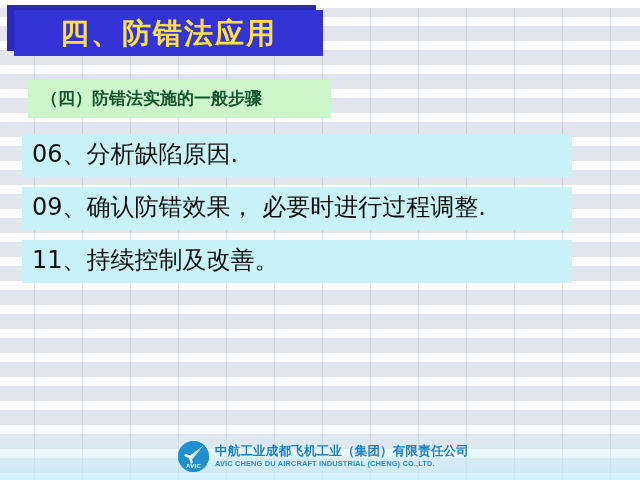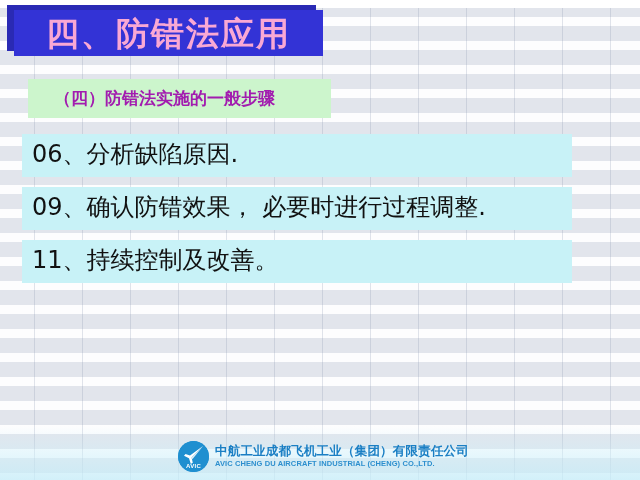--- a/index.html
+++ b/index.html
@@ -80,46 +80,46 @@
     top: 10px;
     width: 309px;
     height: 46px;
     background: #3333d6;
     box-shadow: -7px -5px 0 0 #2a2ab4;
     display: flex;
     align-items: center;
     justify-content: center;
   }
   .title-text {
-    color: #f9a8d4;
-    font-size: 33px;
+    color: #fde047;
+    font-size: 29px;
     font-weight: bold;
     letter-spacing: 2px;
     line-height: 1;
     white-space: nowrap;
     font-family: "DejaVu Sans", "Liberation Sans", sans-serif;
     text-align: center;
   }
 
   
   .subtitle-box {
     position: absolute;
     left: 28px;
     top: 79px;
     width: 303px;
     height: 39px;
     background: #ccf5cc;
     display: flex;
     align-items: center;
   }
   .subtitle-text {
-    color: #a21caf;
+    color: #14532d;
     font-size: 17px;
     font-weight: bold;
-    padding-left: 26px;
+    padding-left: 13px;
     white-space: nowrap;
     line-height: 1;
   }
 
   
   .steps {
     position: absolute;
     left: 22px;
     top: 134px;
     width: 550px;

